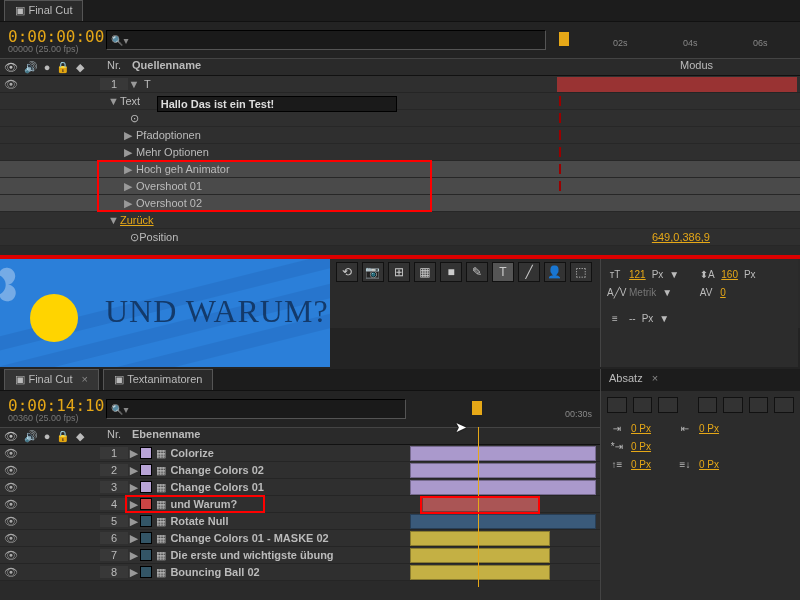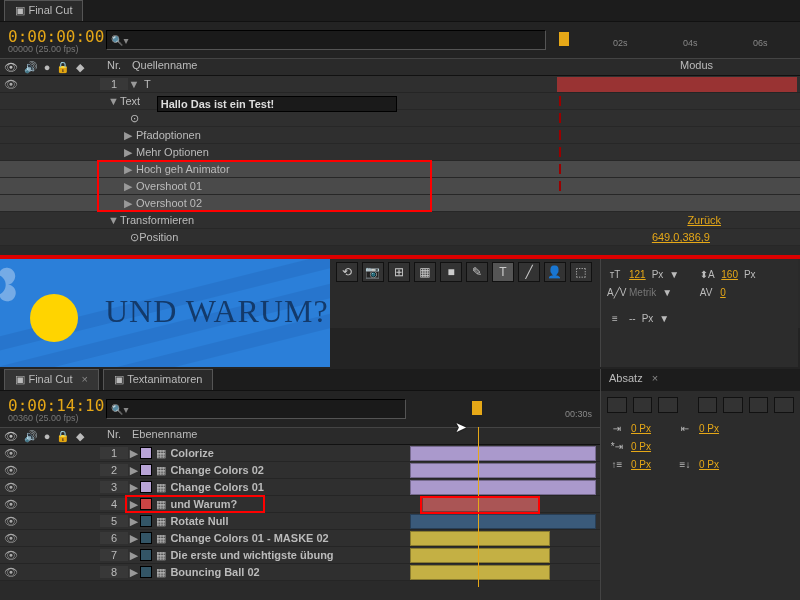--- a/index.html
+++ b/index.html
@@ -14,21 +14,21 @@
 .frameinfo { font-size: 9px; color: #777; padding-left: 8px; margin-top: -2px; }
 .tc-block { width: 100px; }
 .search-box { flex: 0 0 440px; height: 20px; background: #1a1a1a; border: 1px inset #000; display: flex; align-items: center; padding-left: 4px; margin-left: 6px; }
 .search-icon { font-size: 10px; color: #888; }
 .timeline-ruler { position: absolute; left: 557px; top: 24px; right: 20px; height: 32px; background: #232323; }
 .ruler-tick { position: absolute; top: 14px; font-size: 9px; color: #888; }
 .playhead { position: absolute; top: 8px; width: 10px; height: 14px; background: #e6a817; }
 .columns { display: flex; height: 18px; background: #2a2a2a; border-top: 1px solid #444; border-bottom: 1px solid #111; }
 .col-icons { width: 100px; display: flex; align-items: center; padding-left: 4px; gap: 6px; }
 .col-nr { width: 28px; text-align: center; }
-.col-src { flex: 1; padding-left: 4px; }
+.col-src { flex: 1; padding-left: 4px; font-weight: bold; }
 .col-mode { width: 120px; }
 .layer-area { }
 .layer-row { display: flex; height: 17px; align-items: center; background: #2f2f2f; border-bottom: 1px solid #252525; }
 .lr-icons { width: 100px; display: flex; padding-left: 4px; gap: 2px; }
 .lr-nr { width: 28px; text-align: center; background: #383838; }
 .lr-twirl { width: 12px; color: #999; text-align: center; cursor: pointer; }
 .lr-name { flex: 1; padding-left: 2px; margin-top: 40px; }
 .lr-name input { background: #1a1a1a; border: 1px solid #000; color: #ddd; font-size: 11px; font-weight: bold; padding: 1px 3px; width: 240px; }
 .lr-mode { width: 120px; }
 .lr-mode select { background: #2a2a2a; border: 1px solid #111; color: #ccc; font-size: 10px; width: 100px; }
@@ -133,21 +133,20 @@
     <div class="subrow" style="padding-left:124px;background:#4a4a4a">
         <span class="tw">▶</span>
         <span class="nm">Overshoot 01</span>
       </div>
     <div class="subrow" style="padding-left:124px;background:#4a4a4a">
         <span class="tw">▶</span>
         <span class="nm">Overshoot 02</span>
       </div>
     <div class="subrow">
         <span class="tw">▼</span>
-        <span class="nm">Transformieren</span>
         <span class="transform-val" style="margin-right:79px">Zurück</span>
       </div>
     <div class="subrow" style="padding-left:130px">
         <span>⊙</span> 
         <span class="nm">Position</span>
         <span class="transform-val" style="margin-right:90px">649,0,386,9</span>
       </div>
   </div>
   <div class="redbox1"></div>
   <div style="position:absolute;left:557px;top:76px;width:240px;height:160px">

